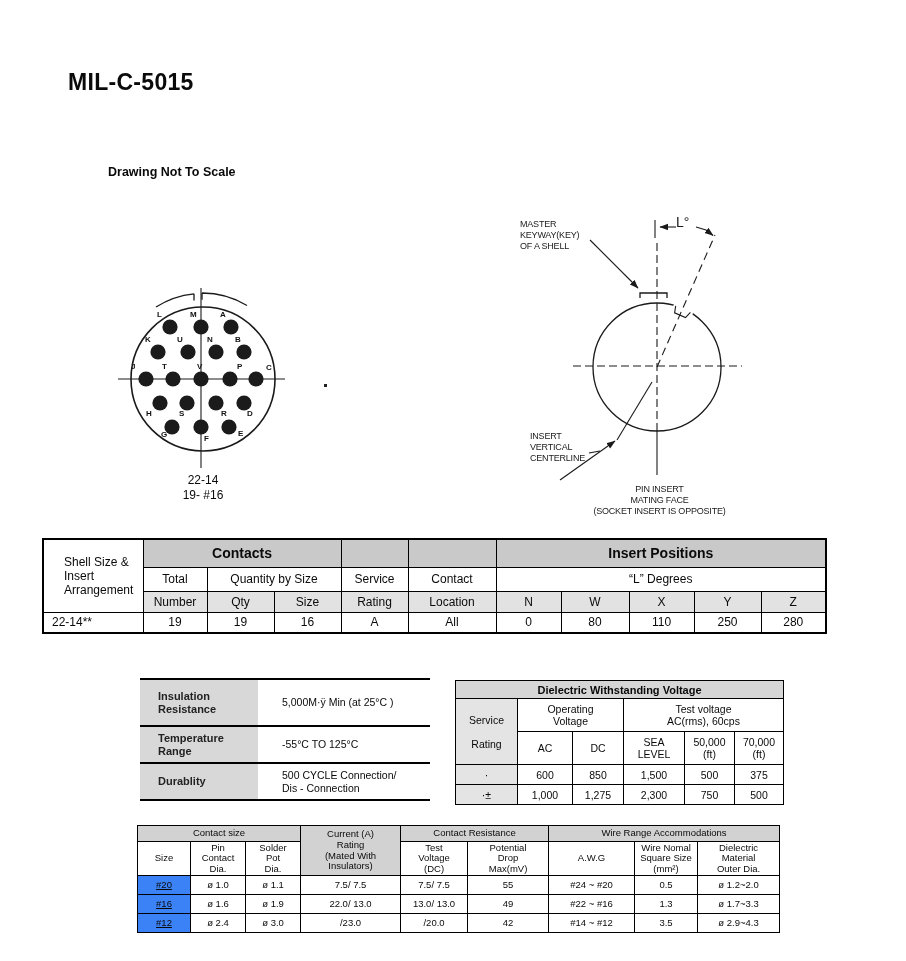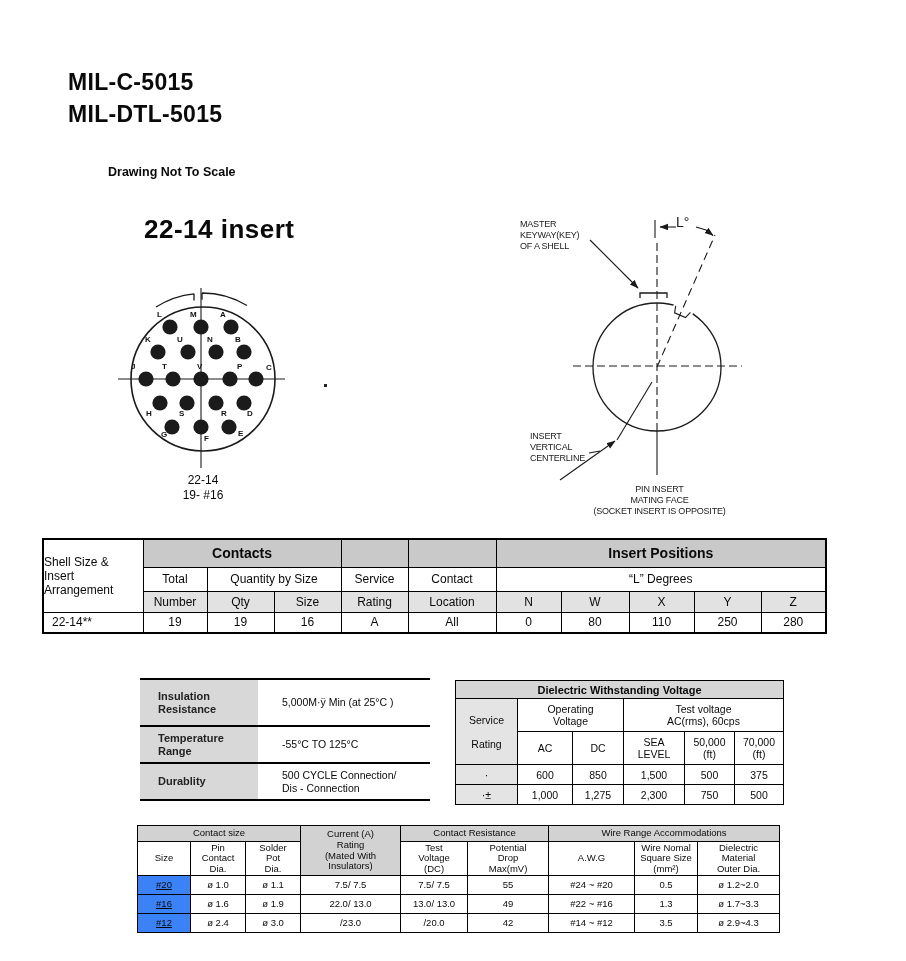--- a/index.html
+++ b/index.html
@@ -28,21 +28,21 @@
   
   table{border-collapse:collapse;table-layout:fixed;}
   th,td{border:1px solid #000;padding:0;text-align:center;vertical-align:middle;overflow:hidden;}
 
   
   .t1{left:42px;top:538px;}
   .t1 table{width:783px;border:2px solid #000;}
   .t1 th,.t1 td{font-size:12px;font-weight:normal;}
   .t1 .hdr{background:#c9c9c9;font-weight:bold;font-size:14px;}
   .t1 .sub2{background:#e2e2e2;}
-  .t1 .shell-hdr{background:#fff;text-align:left;padding-left:0;font-size:12px;line-height:14px;}
+  .t1 .shell-hdr{background:#fff;text-align:left;padding-left:20px;font-size:12px;line-height:14px;}
   .t1 .r1{height:28px;} .t1 .r2{height:24px;} .t1 .r3{height:21px;} .t1 .r4{height:21px;}
   .t1 .data-shell{text-align:left;padding-left:8px;margin-top:32px;}
 
   
   .spec{left:140px;top:678px;width:290px;border-top:2px solid #000;}
   .spec-row{display:flex;border-bottom:2px solid #000;box-sizing:border-box;}
   .spec-label{width:118px;background:#d8d8d8;display:flex;align-items:center;
               padding-left:18px;box-sizing:border-box;font-weight:bold;font-size:11px;line-height:13px;color:#222;}
   .spec-value{flex:1;display:flex;align-items:center;padding-left:24px;font-size:10.5px;line-height:13px;}
   .spec-r1{height:47px;} .spec-r2{height:37px;} .spec-r3{height:37px;}
@@ -67,24 +67,22 @@
   svg .ln{stroke:#1a1a1a;stroke-width:1.3;fill:none;}
   svg .thin{stroke:#1a1a1a;stroke-width:1.1;fill:none;}
 </style>
 </head>
 <body>
 
 <div class="page">
 
   <div class="abs doc-title">
     <div>MIL-C-5015</div>
-    <div>MIL-DTL-5015</div>
   </div>
   <div class="abs scale-note">Drawing Not To Scale</div>
-  <div class="abs insert-heading">22-14  insert</div>
 
   <svg class="abs left-diagram" viewBox="0 0 200 200">
     <line class="thin" x1="18" y1="99" x2="185" y2="99"></line>
     <line class="thin" x1="101" y1="8" x2="101" y2="188"></line>
     <circle cx="103" cy="99" r="72" fill="none" stroke="#1a1a1a" stroke-width="1.6"></circle>
     <path class="ln" d="M 56 27 A 86 86 0 0 1 94 13.8 M 94 13.8 L 94 20.5"></path>
     <path class="ln" d="M 102 13 A 86 86 0 0 1 147 25.5 M 102 13 L 102 19.7"></path>
     <g id="pins-layer">
         <circle cx="70" cy="47" r="7.6" fill="#1b1b1b"></circle>
         <text x="57" y="37" class="pin-label">L</text>

